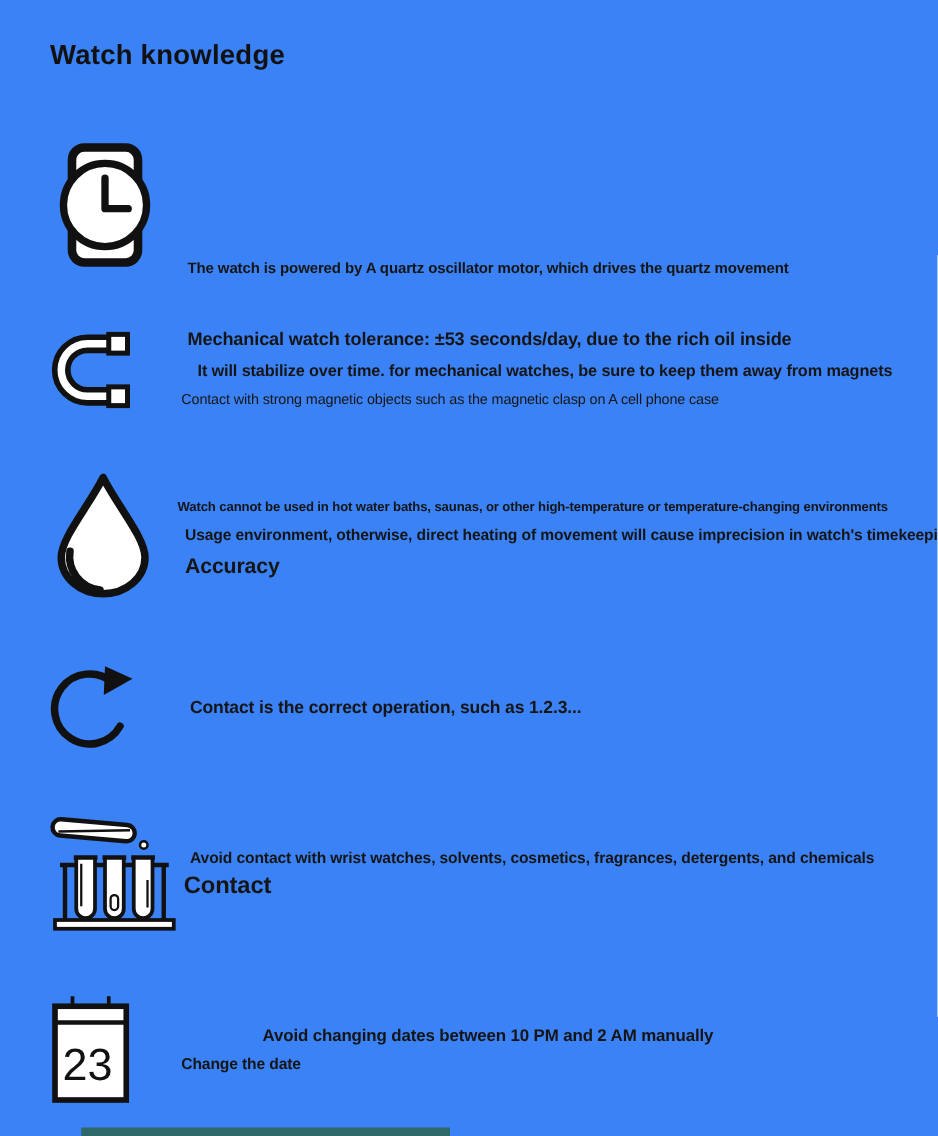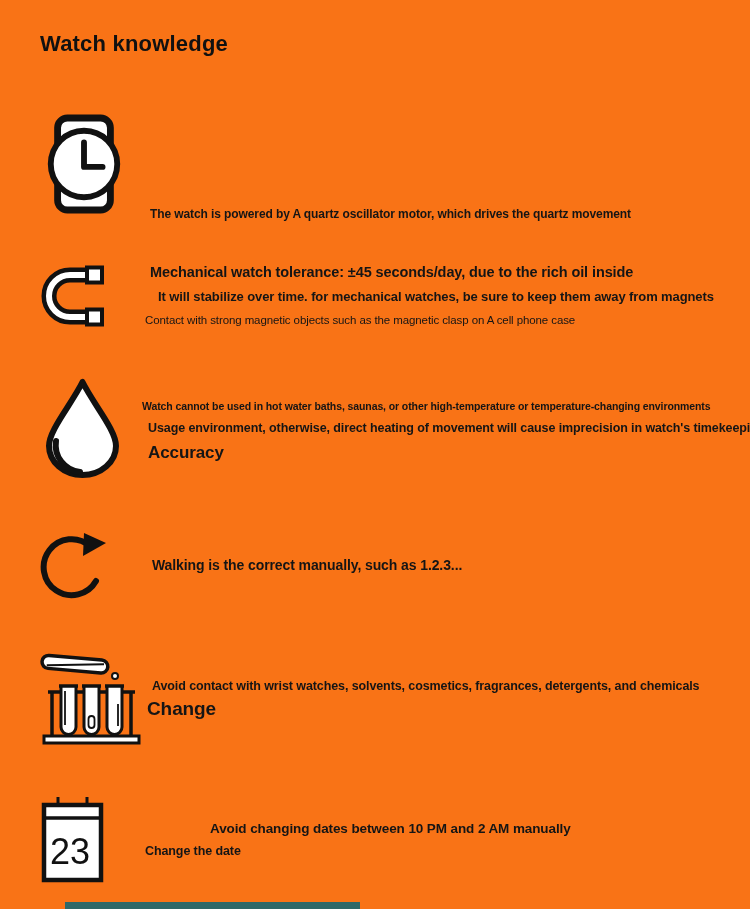--- a/index.html
+++ b/index.html
@@ -1,17 +1,17 @@
 <!DOCTYPE html>
 <html><head>
 <meta charset="utf-8">
 <style>
   html,body { margin:0; padding:0; background:#ffffff; }
   .canvas {
-    position:relative; width:750px; height:909px; background:#f97316;
+    position:relative; width:750px; height:909px; background:#3b82f6;
     font-family:"Liberation Sans", sans-serif; color:#111111; overflow:hidden;
   }
   .page-title { position:absolute; left:40px; top:31px; font-size:22px; font-weight:700; letter-spacing:.2px; }
   .txt { position:absolute; white-space:nowrap; color:#151515; letter-spacing:-0.1px; }
   .b { font-weight:700; }
   .r { font-weight:400; }
   .icon-box { position:absolute; }
   .icon-box svg { display:block; width:100%; height:100%; }
   
   .s1-icon { left:40px; top:112px; width:88px; height:104px; }
@@ -60,41 +60,41 @@
   <div class="txt b s1-l2">The watch is powered by A quartz oscillator motor, which drives the quartz movement</div>
 
   <div class="icon-box s2-icon">
     <svg viewBox="0 0 70 62" xmlns="http://www.w3.org/2000/svg">
       <path d="M52 10 H30 A21 21 0 0 0 30 52 H52" fill="none" stroke="#111" stroke-width="15"></path>
       <path d="M52 10 H30 A21 21 0 0 0 30 52 H52" fill="none" stroke="#fff" stroke-width="6"></path>
       <rect x="47" y="2.5" width="15" height="15" fill="#fff" stroke="#111" stroke-width="4"></rect>
       <rect x="47" y="44.5" width="15" height="15" fill="#fff" stroke="#111" stroke-width="4"></rect>
     </svg>
   </div>
-  <div class="txt b s2-l1">Mechanical watch tolerance: ±45 seconds/day, due to the rich oil inside</div>
+  <div class="txt b s2-l1">Mechanical watch tolerance: ±53 seconds/day, due to the rich oil inside</div>
   <div class="txt b s2-l2">It will stabilize over time. for mechanical watches, be sure to keep them away from magnets</div>
   <div class="txt r s2-l3">Contact with strong magnetic objects such as the magnetic clasp on A cell phone case</div>
 
   <div class="icon-box s3-icon">
     <svg viewBox="0 0 85 102" xmlns="http://www.w3.org/2000/svg">
       <path d="M42.5 5 C31 28 9 53 9 69 A33.5 29 0 0 0 76 69 C76 53 54 28 42.5 5 Z" fill="#fff" stroke="#111" stroke-width="6" stroke-linejoin="round"></path>
       <path d="M16 64 a27 27 0 0 0 24 31" fill="none" stroke="#111" stroke-width="6" stroke-linecap="round"></path>
     </svg>
   </div>
   <div class="txt b s3-l1">Watch cannot be used in hot water baths, saunas, or other high-temperature or temperature-changing environments</div>
   <div class="txt b s3-l2">Usage environment, otherwise, direct heating of movement will cause imprecision in watch's timekeeping</div>
   <div class="txt b s3-l3">Accuracy</div>
 
   <div class="icon-box s4-icon">
     <svg viewBox="0 0 70 76" xmlns="http://www.w3.org/2000/svg">
       <path d="M58 57 A28 28 0 1 1 52 22" fill="none" stroke="#111" stroke-width="6" stroke-linecap="round"></path>
       <path d="M46 9 L68 19 L45 32 Z" fill="#111"></path>
     </svg>
   </div>
-  <div class="txt b s4-l2">Walking is the correct manually, such as 1.2.3...</div>
+  <div class="txt b s4-l2">Contact is the correct operation, such as 1.2.3...</div>
 
   <div class="icon-box s5-icon">
     <svg viewBox="0 0 105 100" xmlns="http://www.w3.org/2000/svg">
       <g transform="rotate(5 8 14)">
         <rect x="6" y="7" width="66" height="13" rx="6.5" fill="#fff" stroke="#111" stroke-width="3.5"></rect>
         <line x1="11" y1="17" x2="68" y2="11" stroke="#111" stroke-width="2"></line>
       </g>
       <circle cx="79" cy="28" r="3" fill="#fff" stroke="#111" stroke-width="2"></circle>
       <line x1="12" y1="44" x2="99" y2="44" stroke="#111" stroke-width="3.5"></line>
       <line x1="16" y1="44" x2="16" y2="89" stroke="#111" stroke-width="3.5"></line>
@@ -105,21 +105,21 @@
       <line x1="29" y1="43" x2="29" y2="77" stroke="#111" stroke-width="1.8"></line>
       <path d="M48 38 L48 79 A7.5 7.5 0 0 0 63 79 L63 38" fill="#fff" stroke="#111" stroke-width="3"></path>
       <line x1="46" y1="38" x2="65" y2="38" stroke="#111" stroke-width="3.5"></line>
       <rect x="52.5" y="68" width="6" height="12" rx="3" fill="#fff" stroke="#111" stroke-width="1.8"></rect>
       <path d="M71 38 L71 79 A7.5 7.5 0 0 0 86 79 L86 38" fill="#fff" stroke="#111" stroke-width="3"></path>
       <line x1="69" y1="38" x2="88" y2="38" stroke="#111" stroke-width="3.5"></line>
       <line x1="82" y1="56" x2="82" y2="78" stroke="#111" stroke-width="1.8"></line>
     </svg>
   </div>
   <div class="txt b s5-l1">Avoid contact with wrist watches, solvents, cosmetics, fragrances, detergents, and chemicals</div>
-  <div class="txt b s5-l2">Change</div>
+  <div class="txt b s5-l2">Contact</div>
 
   <div class="icon-box s6-icon">
     <svg viewBox="0 0 65 90" xmlns="http://www.w3.org/2000/svg">
       <line x1="18" y1="3" x2="18" y2="16" stroke="#111" stroke-width="3"></line>
       <line x1="47" y1="3" x2="47" y2="16" stroke="#111" stroke-width="3"></line>
       <rect x="4" y="11" width="57" height="75" fill="#fff" stroke="#111" stroke-width="4.5"></rect>
       <line x1="4" y1="24" x2="61" y2="24" stroke="#111" stroke-width="3.5"></line>
       <text class="cal-num" x="30" y="70" text-anchor="middle" font-size="36" fill="#111">23</text>
     </svg>
   </div>

